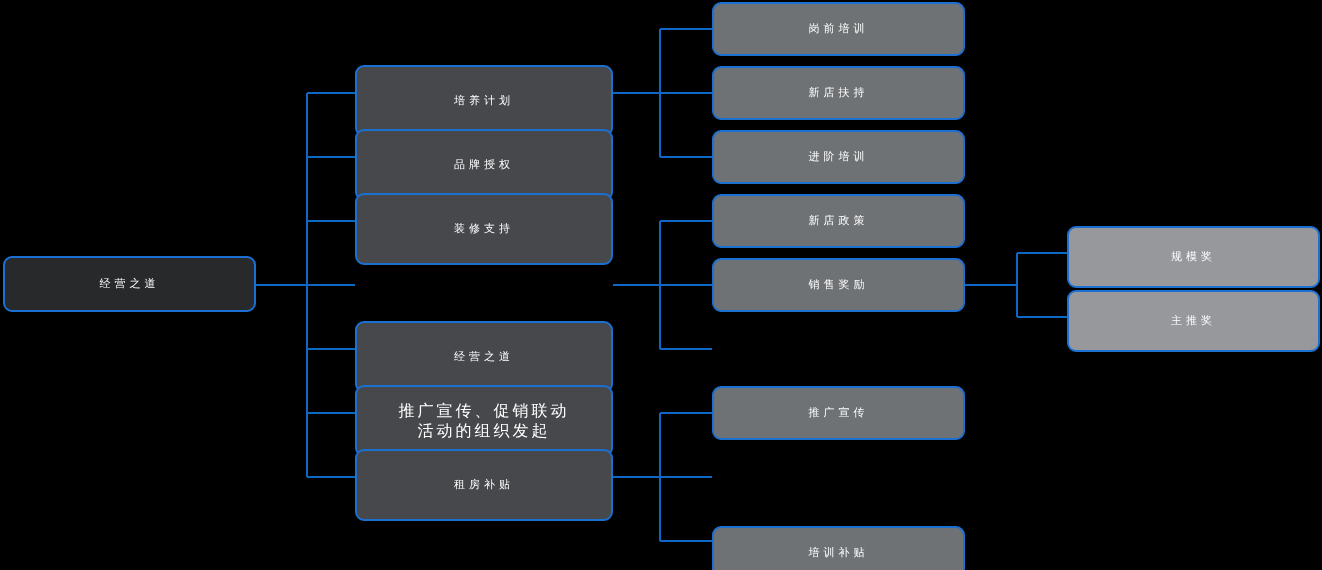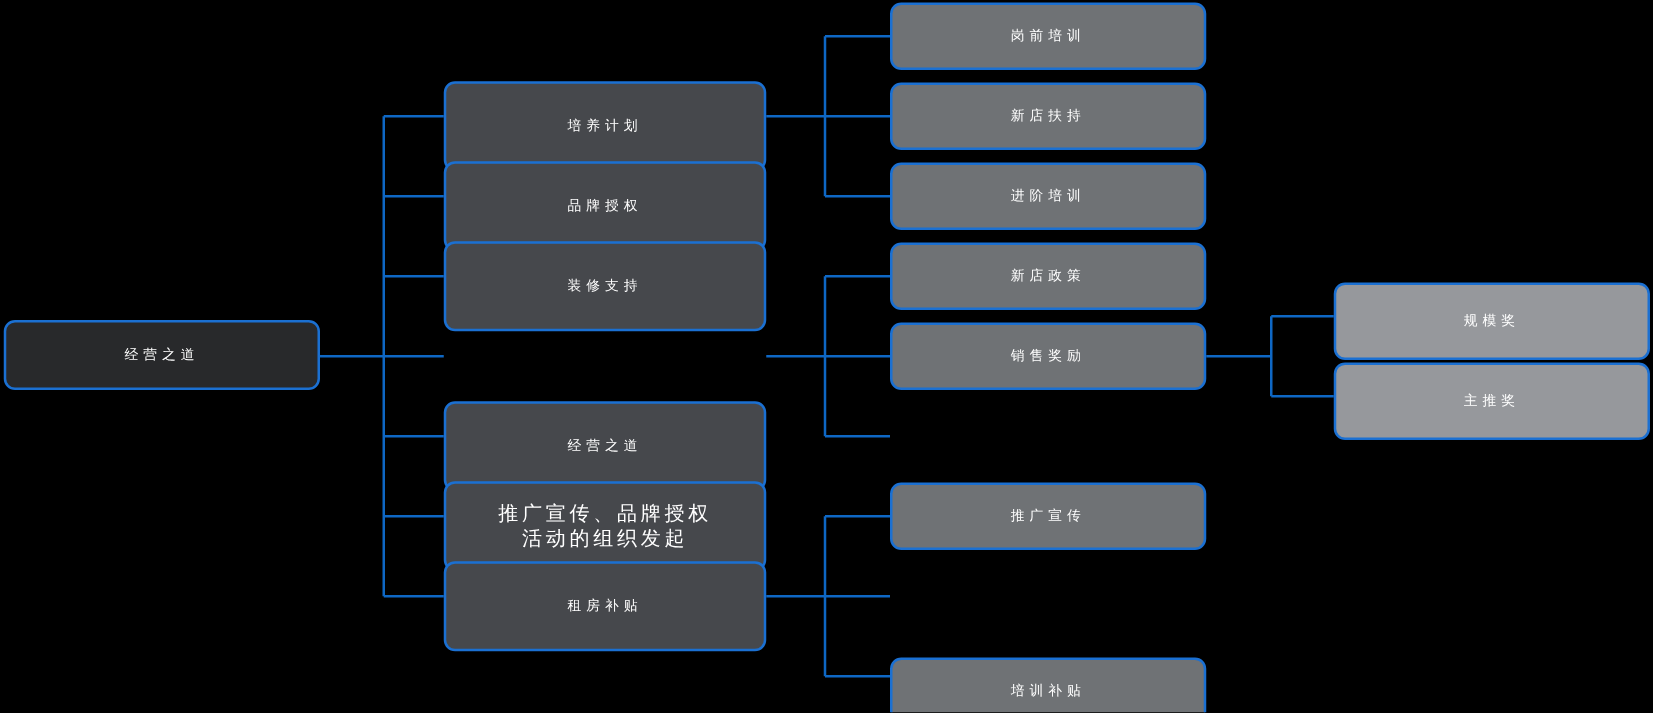--- a/index.html
+++ b/index.html
@@ -100,21 +100,21 @@
       <path d="M1017 317 H1067"></path>
     </g>
   </svg>
 
   <div class="node root">经营之道</div>
 
   <div class="node l2" style="top:65px">培养计划</div>
   <div class="node l2" style="top:129px">品牌授权</div>
   <div class="node l2" style="top:193px">装修支持</div>
   <div class="node l2" style="top:321px">经营之道</div>
-  <div class="node l2 multiline" style="top:385px">推广宣传、品牌授权
+  <div class="node l2 multiline" style="top:385px">推广宣传、促销联动
 活动的组织发起</div>
   <div class="node l2" style="top:449px">租房补贴</div>
 
   <div class="node l3" style="top:2px">岗前培训</div>
   <div class="node l3" style="top:66px">新店扶持</div>
   <div class="node l3" style="top:130px">进阶培训</div>
   <div class="node l3" style="top:194px">新店政策</div>
   <div class="node l3" style="top:258px">销售奖励</div>
   <div class="node l3" style="top:386px">推广宣传</div>
   <div class="node l3" style="top:526px">培训补贴</div>

